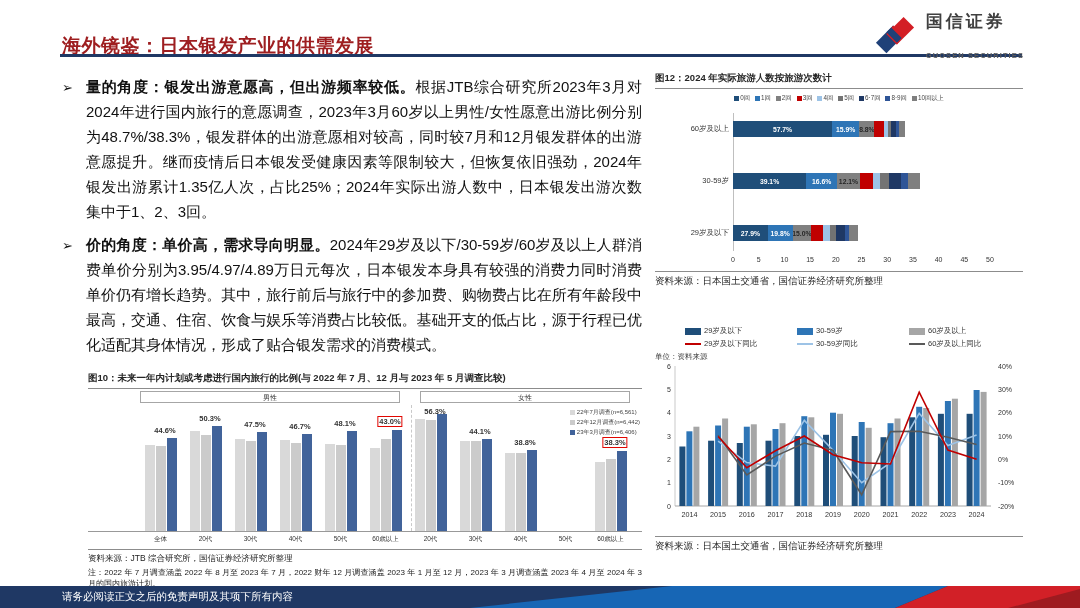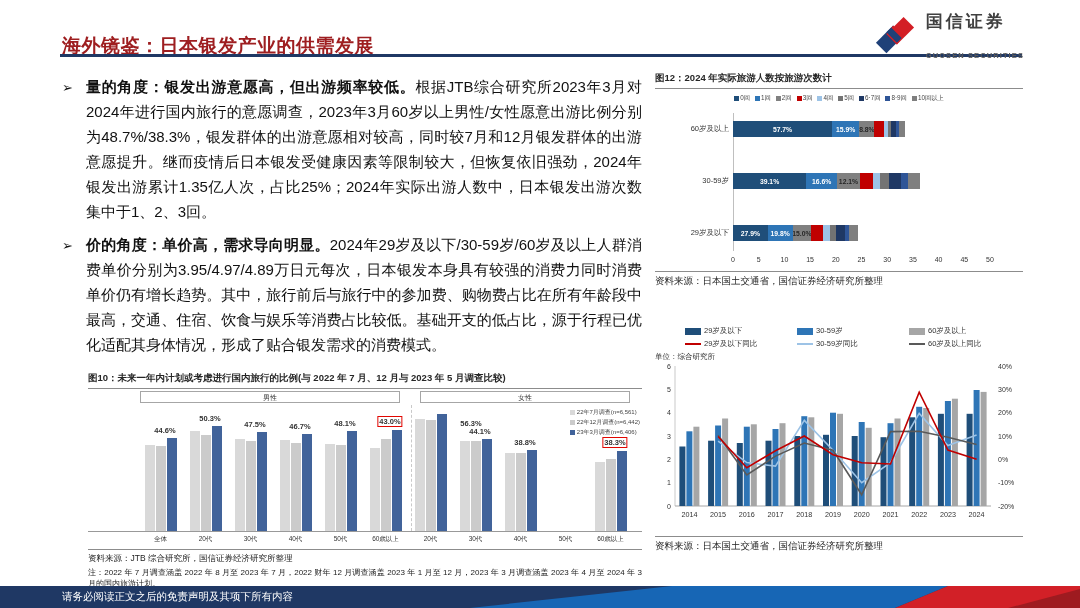--- a/index.html
+++ b/index.html
@@ -154,21 +154,21 @@
         <div class="f10-group" style="left: 275px;">
           <div class="f10-bar" style="height: 82.8px; background: rgb(217, 217, 217);"></div>
           <div class="f10-bar" style="height: 92.1px; background: rgb(203, 203, 203);"></div>
           <div class="f10-bar" style="height: 101.3px; background: rgb(65, 99, 154);"></div>
           <span class="f10-vlabel hl" style="left: 27px; bottom: 104.3px;">43.0%</span>
         </div>
         <div class="f10-group" style="left: 320px;">
           <div class="f10-bar" style="height: 111.9px; background: rgb(217, 217, 217);"></div>
           <div class="f10-bar" style="height: 110.7px; background: rgb(203, 203, 203);"></div>
           <div class="f10-bar" style="height: 117.1px; background: rgb(65, 99, 154);"></div>
-          <span class="f10-vlabel" style="left: 27px; bottom: 103px; margin-left: 36px;">56.3%</span>
+          <span class="f10-vlabel" style="left: 27px; bottom: 115px;">56.3%</span>
         </div>
         <div class="f10-group" style="left: 365px;">
           <div class="f10-bar" style="height: 90.3px; background: rgb(217, 217, 217);"></div>
           <div class="f10-bar" style="height: 90.1px; background: rgb(203, 203, 203);"></div>
           <div class="f10-bar" style="height: 91.7px; background: rgb(65, 99, 154);"></div>
           <span class="f10-vlabel" style="left: 27px; bottom: 94.7px;">44.1%</span>
         </div>
         <div class="f10-group" style="left: 410px;">
           <div class="f10-bar" style="height: 77.8px; background: rgb(217, 217, 217);"></div>
           <div class="f10-bar" style="height: 78.2px; background: rgb(203, 203, 203);"></div>
@@ -332,21 +332,21 @@
           <div class="f13-litem">
             <i class="line-sw" style="background: rgb(157, 195, 230);"></i>
             <span>30-59岁同比</span>
           </div>
           <div class="f13-litem">
             <i class="line-sw" style="background: rgb(89, 89, 89);"></i>
             <span>60岁及以上同比</span>
           </div>
         </div>
       </div>
-    <div class="f13-unit">单位：综合研究所</div>
+    <div class="f13-unit">单位：资料来源</div>
     <svg id="f13-svg" width="368" height="164">
         <line x1="20" y1="4" x2="20" y2="144" stroke="#C9C9C9" stroke-width="1"></line>
         <line x1="20" y1="144" x2="336" y2="144" stroke="#A6A6A6" stroke-width="1"></line>
         <text x="16" y="146.5" text-anchor="end" font-size="7" fill="#333">0</text>
         <text x="16" y="123.16666666666667" text-anchor="end" font-size="7" fill="#333">1</text>
         <text x="16" y="99.83333333333334" text-anchor="end" font-size="7" fill="#333">2</text>
         <text x="16" y="76.5" text-anchor="end" font-size="7" fill="#333">3</text>
         <text x="16" y="53.16666666666667" text-anchor="end" font-size="7" fill="#333">4</text>
         <text x="16" y="29.83333333333333" text-anchor="end" font-size="7" fill="#333">5</text>
         <text x="16" y="6.5" text-anchor="end" font-size="7" fill="#333">6</text>

